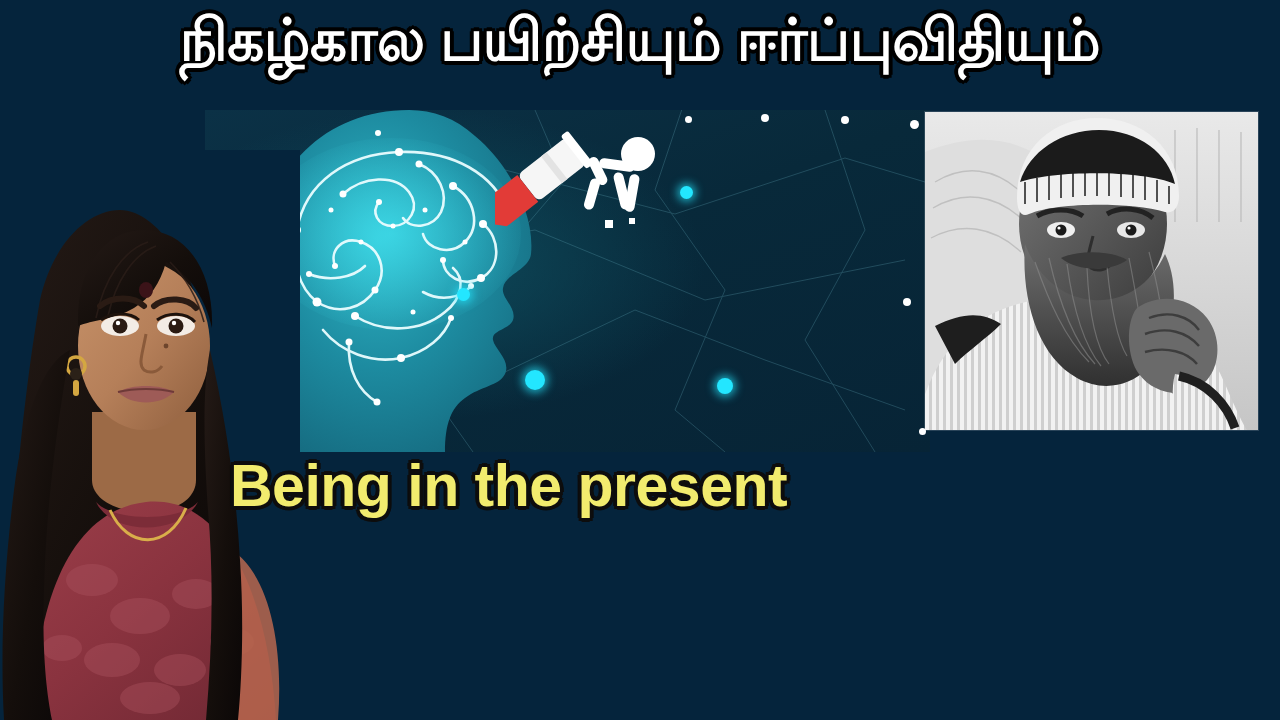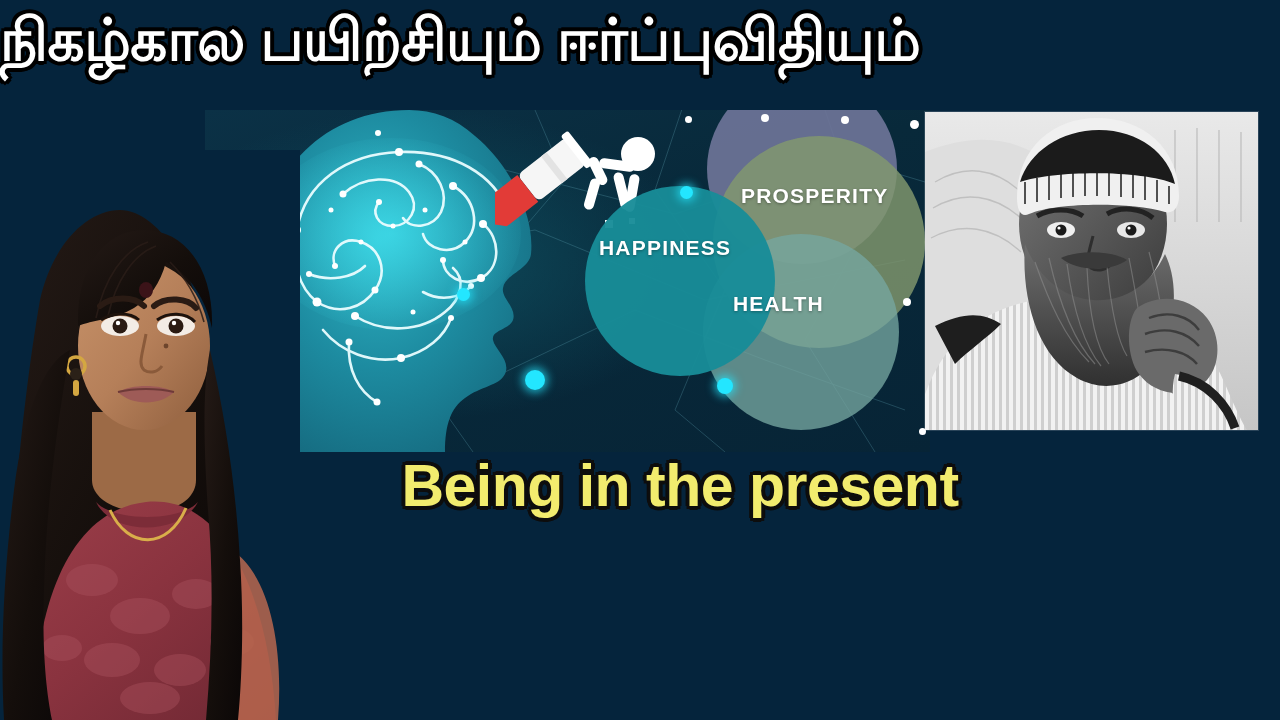--- a/index.html
+++ b/index.html
@@ -13,20 +13,21 @@
     width:1280px; height:720px;
     background:#05243c;
     overflow:hidden;
   }
 
   
   .tamil-title {
     position:absolute;
     left:0; top:8px;
     width:1280px;
+    text-align:center;
     font-size:58px;
     font-weight:700;
     line-height:1.1;
     color:#ffffff;
     letter-spacing:-0.5px;
     white-space:nowrap;
     -webkit-text-stroke:3px #000;
     paint-order:stroke fill;
     text-shadow:
        3px 3px 0 #000, -3px 3px 0 #000, 3px -3px 0 #000, -3px -3px 0 #000,
@@ -98,21 +99,20 @@
     width:300px; height:570px;
     z-index:30;
     overflow:hidden;
   }
 
   
   .caption {
     position:absolute;
     left:230px; top:452px;
     width:900px;
-    text-align:center;
     z-index:50;
     pointer-events:none;
   }
   .caption-line {
     display:block;
     color:#f2ec6e;
     font-weight:700;
     font-size:59px;
     line-height:1.16;
     letter-spacing:-0.5px;
@@ -231,30 +231,20 @@
           <rect x="98" y="58" width="10" height="30" rx="5" transform="rotate(-26 103 73)"></rect>
           <rect x="92" y="80" width="10" height="32" rx="5" transform="rotate(16 97 96)"></rect>
           <rect x="122" y="74" width="10" height="38" rx="5" transform="rotate(-14 127 93)"></rect>
           <rect x="132" y="76" width="10" height="38" rx="5" transform="rotate(10 137 95)"></rect>
         </g>
         <rect x="110" y="122" width="8" height="8" fill="#ffffff"></rect>
         <rect x="134" y="120" width="6" height="6" fill="#ffffff"></rect>
       </svg>
     </div>
 
-    <div class="venn">
-      <div class="venn-circle venn-c-purple"></div>
-      <div class="venn-circle venn-c-prosp"></div>
-      <div class="venn-circle venn-c-health"></div>
-      <div class="venn-circle venn-c-happy"></div>
-
-      <span class="venn-label lbl-prosperity">PROSPERITY</span>
-      <span class="venn-label lbl-happiness">HAPPINESS</span>
-      <span class="venn-label lbl-health">HEALTH</span>
-    </div>
 
     <span class="dot dot-cyan" style="left:252px;top:178px;width:13px;height:13px;"></span>
     <span class="dot dot-cyan" style="left:475px;top:76px;width:13px;height:13px;"></span>
     <span class="dot dot-cyan" style="left:320px;top:260px;width:20px;height:20px;"></span>
     <span class="dot dot-cyan" style="left:512px;top:268px;width:16px;height:16px;"></span>
     <span class="dot" style="left:705px;top:10px;width:9px;height:9px;"></span>
     <span class="dot" style="left:636px;top:6px;width:8px;height:8px;"></span>
     <span class="dot" style="left:556px;top:4px;width:8px;height:8px;"></span>
     <span class="dot" style="left:480px;top:6px;width:7px;height:7px;"></span>
     <span class="dot" style="left:698px;top:188px;width:8px;height:8px;"></span>

